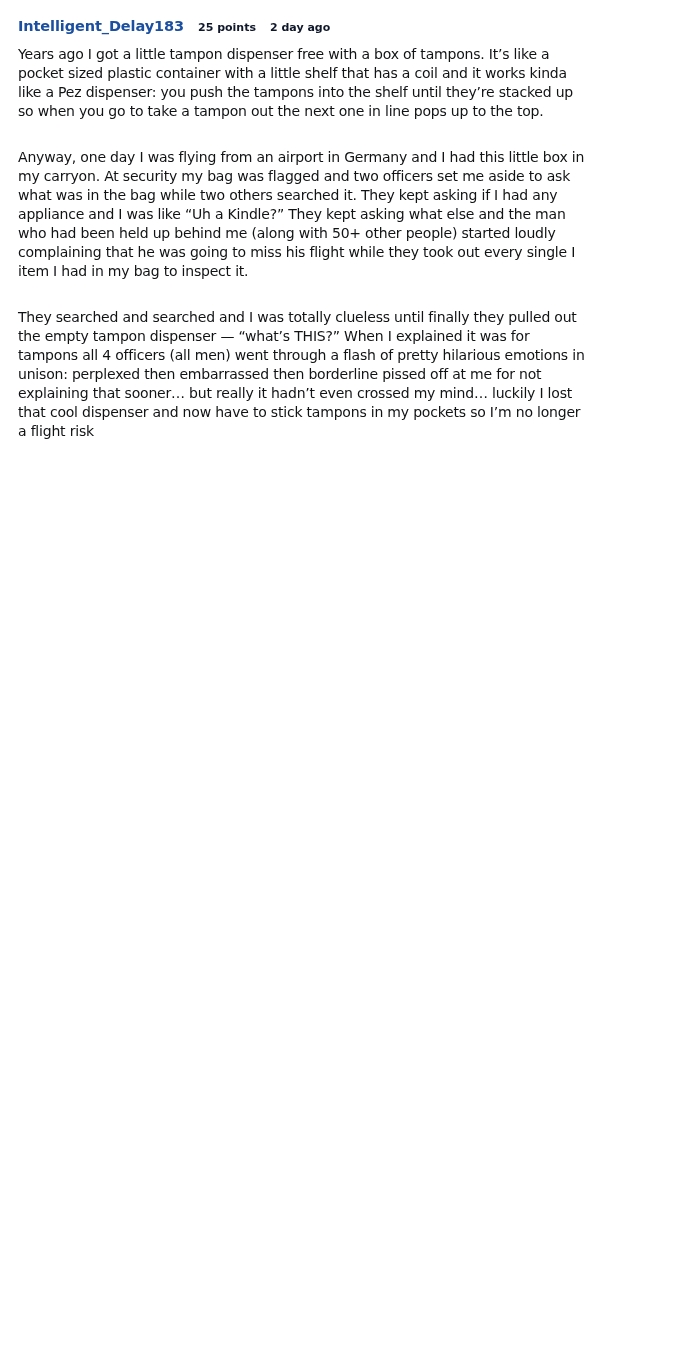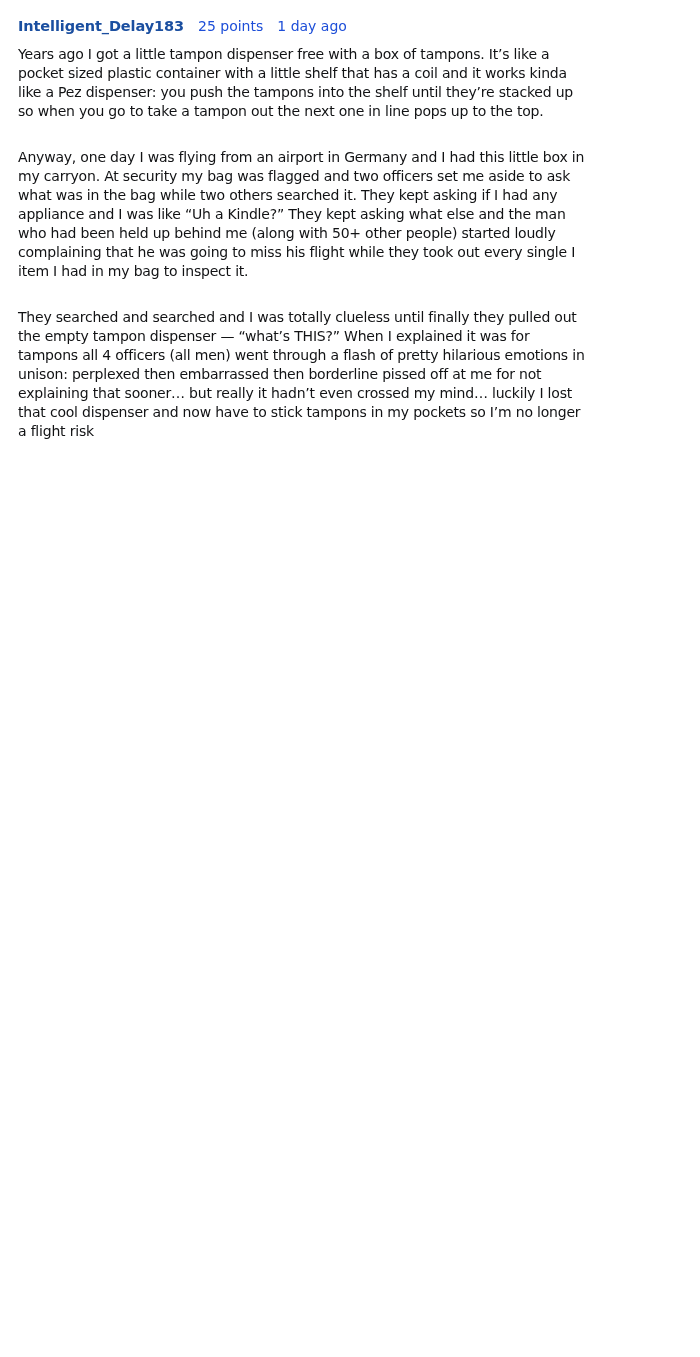--- a/index.html
+++ b/index.html
@@ -27,23 +27,23 @@
     margin-bottom: 10px;
     line-height: 1.2;
   }
   .meta .author {
     color: #1b4fa0;
     font-weight: bold;
     letter-spacing: -0.1px;
   }
   .meta .points,
   .meta .time {
-    color: #1d4ed8;
-    font-weight: normal;
-    font-size: 14px;
+    color: #0f172a;
+    font-weight: bold;
+    font-size: 11px;
   }
   .body {
     font-size: 14px;
     line-height: 1.355;
     color: #111214;
     letter-spacing: -0.2px;
   }
   .body p {
     margin: 0 0 27px 0;
   }
@@ -52,21 +52,21 @@
   }
 </style>
 </head>
 <body>
 
 <div class="comment">
 
   <div class="meta">
     <span class="author">Intelligent_Delay183</span>
     <span class="points">25 points</span>
-    <span class="time">1 day ago</span>
+    <span class="time">2 day ago</span>
   </div>
 
   <div class="body">
     <p>Years ago I got a little tampon dispenser free with a box of tampons. It’s like a pocket sized plastic container with a little shelf that has a coil and it works kinda like a Pez dispenser: you push the tampons into the shelf until they’re stacked up so when you go to take a tampon out the next one in line pops up to the top.</p>
     <p>Anyway, one day I was flying from an airport in Germany and I had this little box in my carryon. At security my bag was flagged and two officers set me aside to ask what was in the bag while two others searched it. They kept asking if I had any appliance and I was like “Uh a Kindle?” They kept asking what else and the man who had been held up behind me (along with 50+ other people) started loudly complaining that he was going to miss his flight while they took out every single I item I had in my bag to inspect it.</p>
     <p>They searched and searched and I was totally clueless until finally they pulled out the empty tampon dispenser — “what’s THIS?” When I explained it was for tampons all 4 officers (all men) went through a flash of pretty hilarious emotions in unison: perplexed then embarrassed then borderline pissed off at me for not explaining that sooner… but really it hadn’t even crossed my mind… luckily I lost that cool dispenser and now have to stick tampons in my pockets so I’m no longer a flight risk</p>
   </div>
 
 </div>
 

